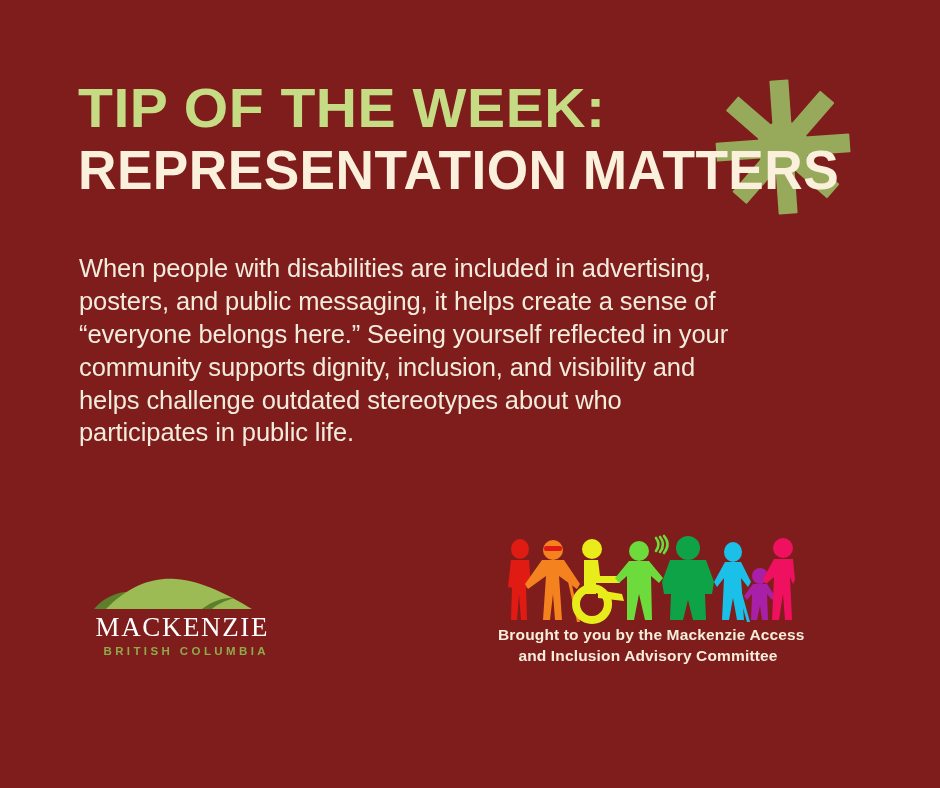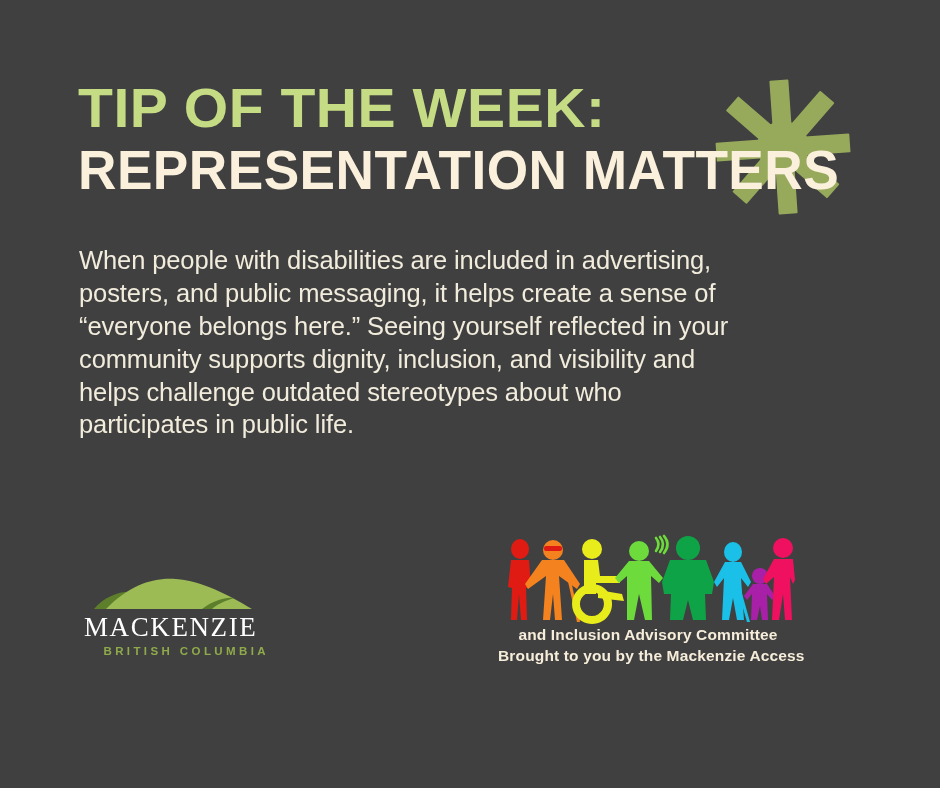--- a/index.html
+++ b/index.html
@@ -13,21 +13,21 @@
     overflow: hidden;
     background: #1e2113;
     font-family: "Liberation Sans", sans-serif;
     position: relative;
     -webkit-font-smoothing: antialiased;
   }
 
   #poster {
     position: absolute;
     inset: 0;
-    background: #404040;
+    background: #7f1d1d;
   }
 
   
   .starburst {
     position: absolute;
     left: 712px;
     top: 76px;
     width: 142px;
     height: 142px;
   }
@@ -58,21 +58,21 @@
     color: #faf0dc;
     font-size: 56px;
     margin-top: 10px;
     transform: scaleX(0.95);
   }
 
   
   .body-copy {
     position: absolute;
     left: 79px;
-    top: 244px;
+    top: 252px;
     width: 660px;
     color: #f2ecdd;
     font-size: 25.5px;
     line-height: 1.29;
     letter-spacing: -0.1px;
     font-weight: 400;
   }
   .body-copy p { margin: 0; }
 
   
@@ -81,21 +81,21 @@
     left: 84px;
     top: 575px;
     width: 185px;
   }
   .logo-hills { display: block; width: 185px; height: 38px; }
   .logo-wordmark {
     font-family: "Liberation Serif", serif;
     color: #ffffff;
     font-size: 27px;
     letter-spacing: 1.6px;
-    text-align: left;
+    text-align: right;
     line-height: 1;
     margin-top: 1px;
     white-space: nowrap;
   }
   .logo-subtitle {
     font-family: "Liberation Sans", sans-serif;
     color: #8faa4a;
     font-size: 11.5px;
     font-weight: bold;
     letter-spacing: 3.4px;
@@ -215,17 +215,17 @@
 
       <g>
         <ellipse cx="285" cy="16" rx="10" ry="10" fill="#ef1060"></ellipse>
         <path d="M276 27 L295 27 L297 48 L295 52 L292 45 L294 88 L287 88 L285 62 L281 88 L274 88 L276 45 L268 52 L265 47 Z" fill="#ef1060"></path>
       </g>
 
     </svg>
   </div>
 
   <div class="committee-caption">
+    <div>Brought to you by the Mackenzie Access</div>
     <div>and Inclusion Advisory Committee</div>
-    <div>Brought to you by the Mackenzie Access</div>
   </div>
 
 </div>
 
 </body></html>

